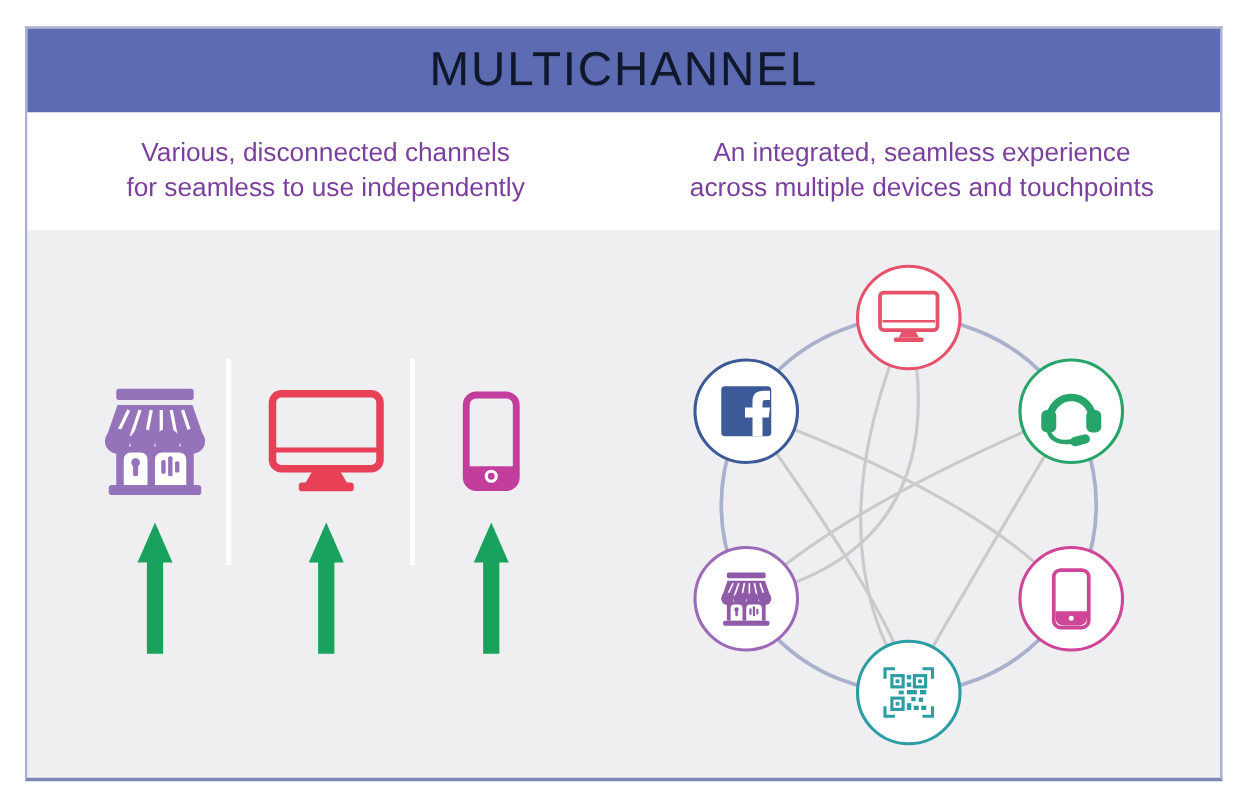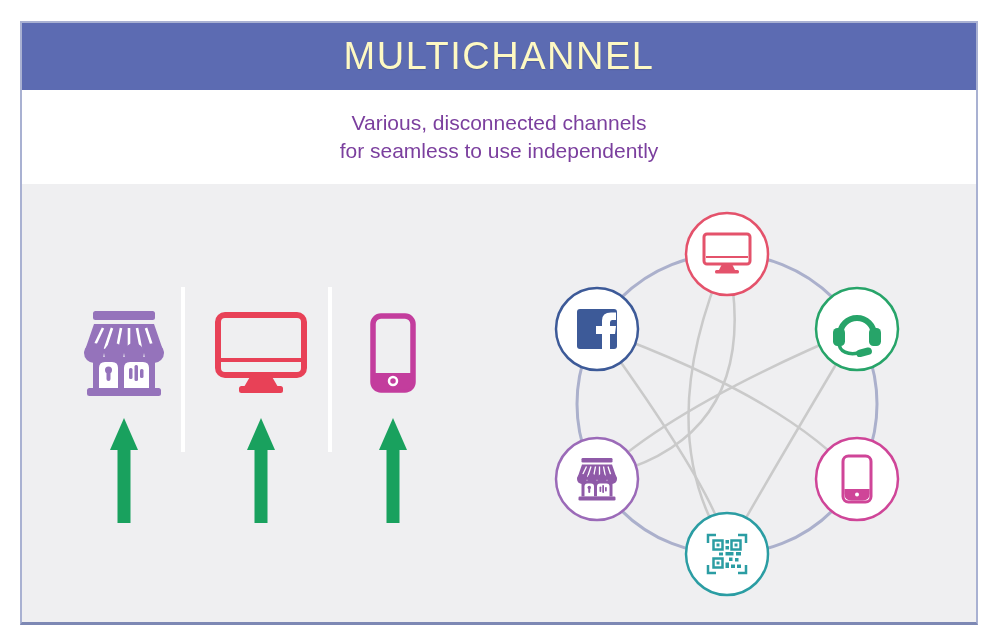--- a/index.html
+++ b/index.html
@@ -5,21 +5,21 @@
   html,body{margin:0;padding:0;background:#ffffff;font-family:"Liberation Sans",sans-serif;}
   .canvas{position:relative;width:1000px;height:641px;background:#ffffff;overflow:hidden;}
   .frame{
     position:absolute;left:20px;top:21px;width:958px;height:604px;box-sizing:border-box;
     border:2px solid #a9b1d2;border-bottom:3px solid #7d88b4;background:#ffffff;
     display:flex;flex-direction:column;
   }
   .band{height:67px;flex:0 0 67px;background:#5c6bb2;display:flex;}
   .band .title{
     flex:1;margin:0;display:flex;align-items:center;justify-content:center;
-    color:#fef9c3;font-size:38px;font-weight:400;letter-spacing:1.5px;
+    color:#0f172a;font-size:38px;font-weight:400;letter-spacing:1.5px;
     text-shadow:0 1px 1px rgba(0,0,0,0.12);
   }
   .subs{height:94px;flex:0 0 94px;background:#ffffff;display:flex;}
   .sub{
     flex:1;display:flex;flex-direction:column;align-items:center;justify-content:center;
     color:#7b3f9e;font-size:21px;line-height:28px;text-align:center;
   }
   .main{flex:1;background:#efeff1;display:flex;}
   .half-svg{width:50%;height:100%;display:block;}
 </style>
@@ -30,20 +30,24 @@
   <div class="frame">
 
     <div class="band">
       <div class="title">MULTICHANNEL</div>
     </div>
 
     <div class="subs">
       <div class="sub">
         <span>Various, disconnected channels</span>
         <span>for seamless to use independently</span>
+      </div>
+      <div class="sub">
+        <span>An integrated, seamless experience</span>
+        <span>across multiple devices and touchpoints</span>
       </div>
     </div>
 
     <div class="main">
 
       <svg class="half-svg" viewBox="0 0 477 438" preserveAspectRatio="none">
         <defs>
           <g id="store-shape" fill="currentColor">
             <rect x="13" y="0" width="62" height="9" rx="2.5"></rect>
             <path d="M4,42 L14,13 H74 L84,42 Z"></path>

